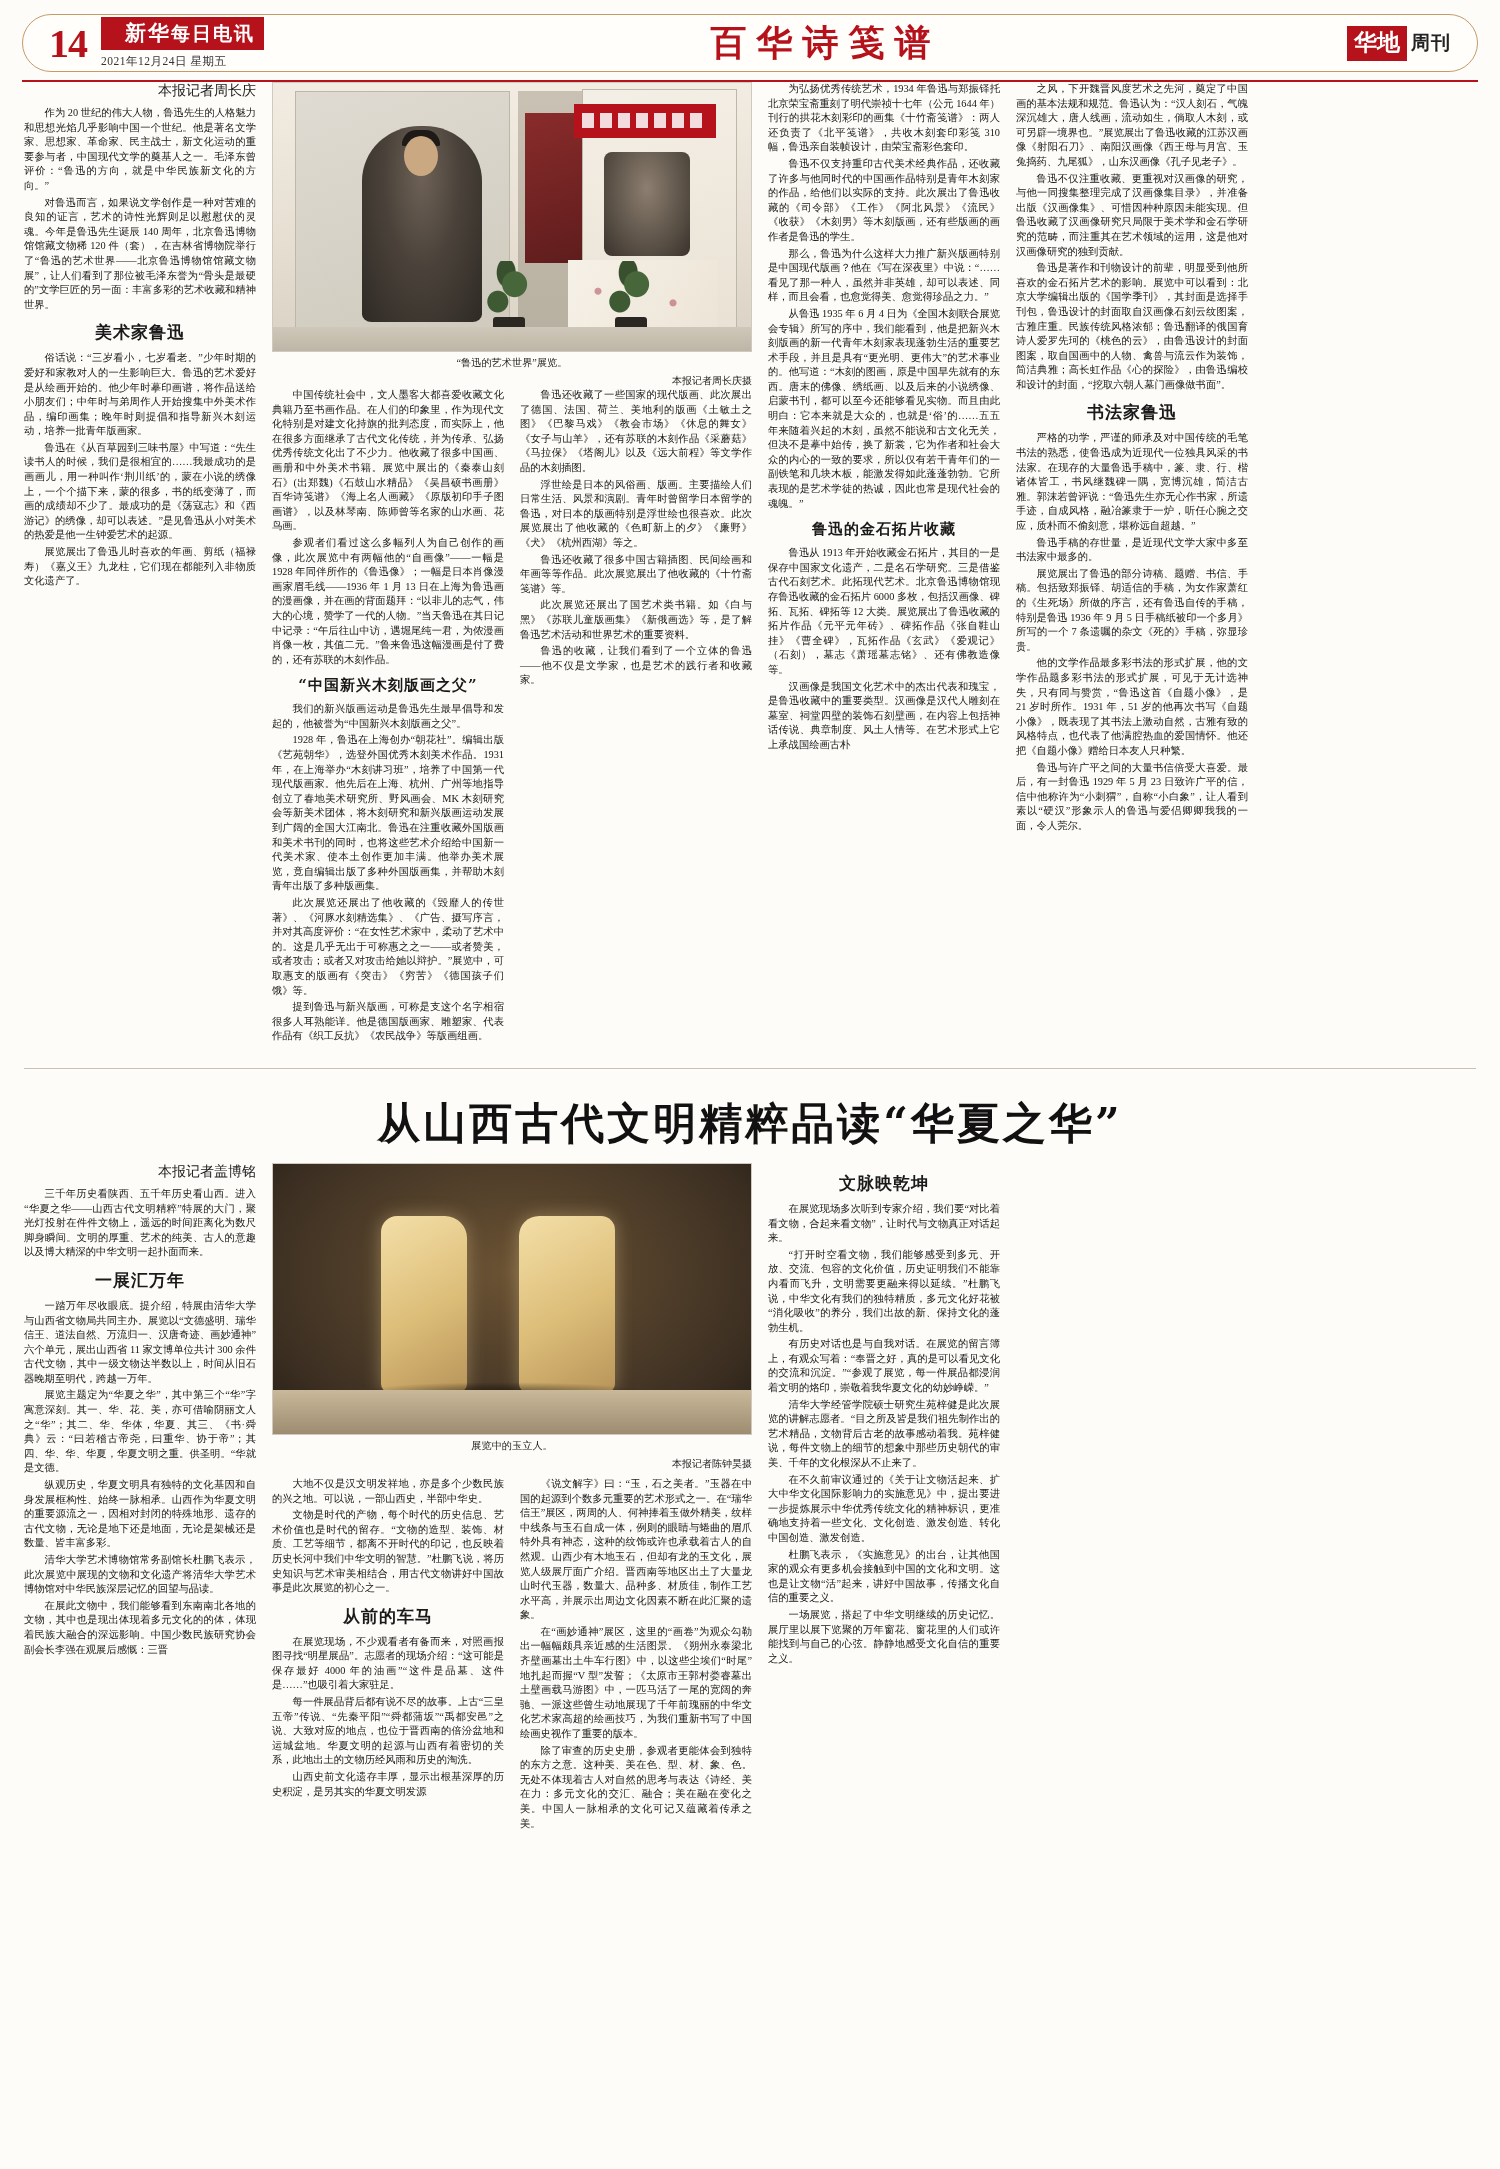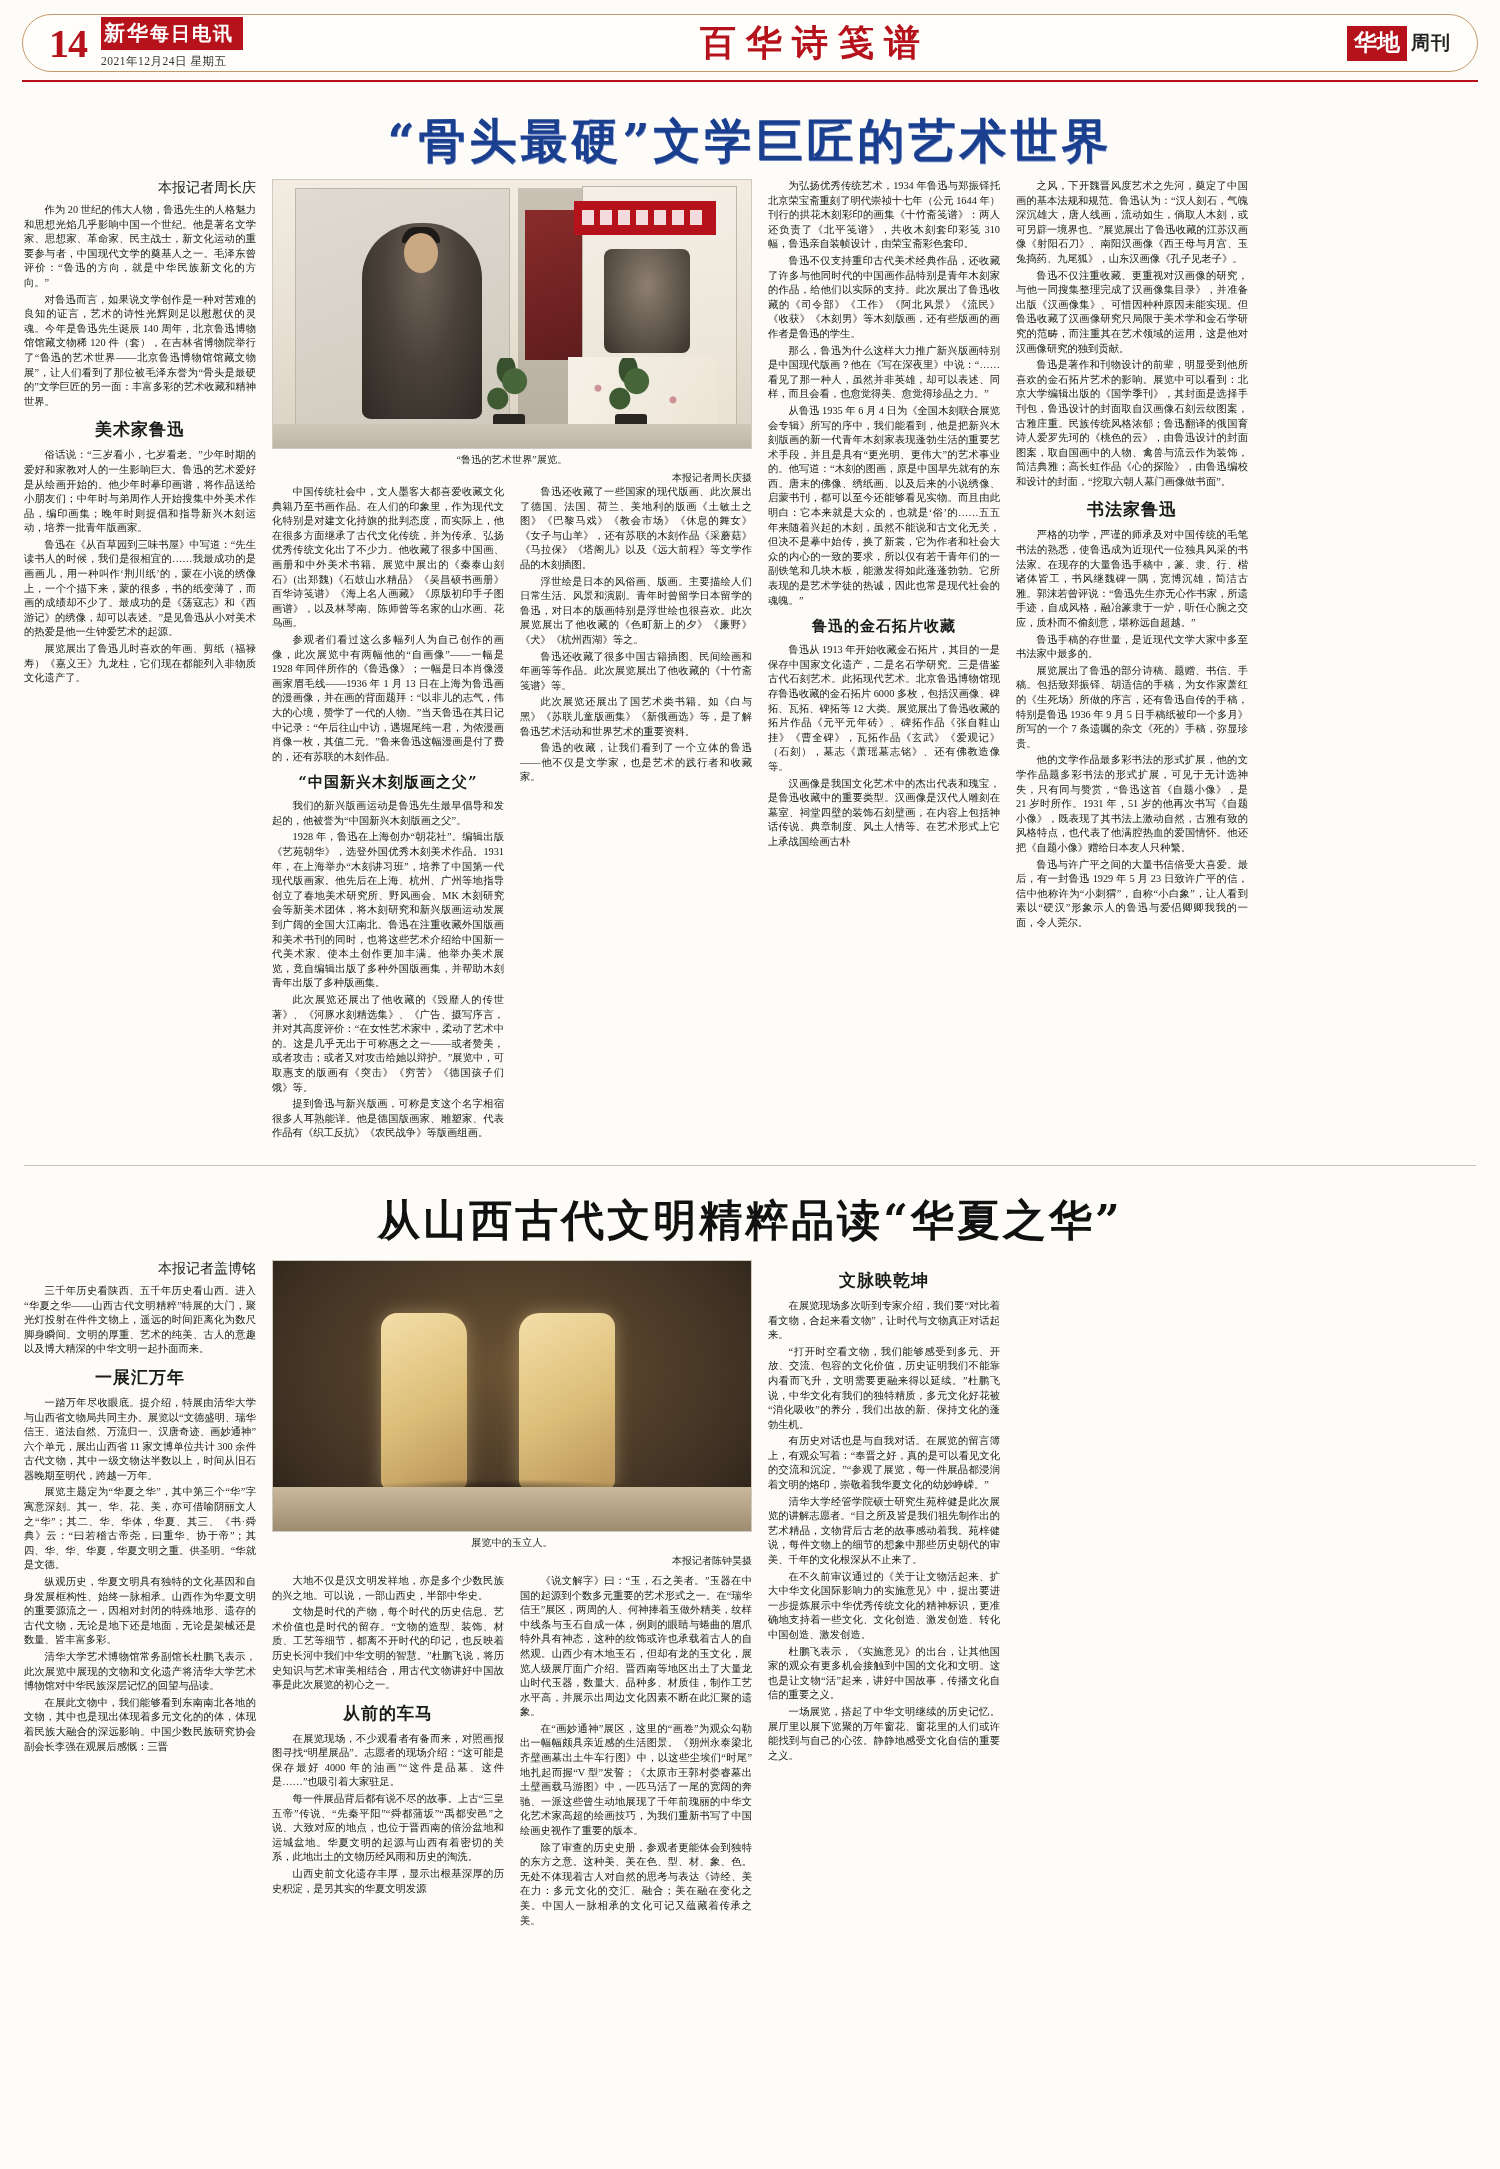--- a/index.html
+++ b/index.html
@@ -41,21 +41,21 @@
     display:flex;
     flex-direction:column;
     justify-content:center;
     padding-left:4px;
   }
   .mh-logo {
     background:#b5121b;
     color:#fff;
     font-size:21px;
     font-weight:bold;
-    padding:2px 9px 3px 3px;
+    padding:2px 9px 3px 24px;
     letter-spacing:2px;
     display:inline-block;
     font-family:"DejaVu Serif", serif;
   }
   .mh-logo .sub { font-size:19px; }
   .mh-date {
     font-size:11.5px;
     color:#333;
     margin-top:4px;
     letter-spacing:0.5px;
@@ -213,21 +213,20 @@
       <div class="mh-date">2021年12月24日 星期五</div>
     </div>
     <div class="mh-center">百华诗笺谱</div>
     <div class="mh-right">
       <div class="hz">华地</div>
       <div class="zk">周刊</div>
     </div>
   </div>
   <div class="rule"></div>
 
-  <div class="headline1">“骨头最硬”文学巨匠的艺术世界</div>
 
   <div class="cols">
 
     <div class="col">
       <div class="byline-top">本报记者周长庆</div>
       <p>作为 20 世纪的伟大人物，鲁迅先生的人格魅力和思想光焰几乎影响中国一个世纪。他是著名文学家、思想家、革命家、民主战士，新文化运动的重要参与者，中国现代文学的奠基人之一。毛泽东曾评价：“鲁迅的方向，就是中华民族新文化的方向。”</p>
       <p>对鲁迅而言，如果说文学创作是一种对苦难的良知的证言，艺术的诗性光辉则足以慰慰伏的灵魂。今年是鲁迅先生诞辰 140 周年，北京鲁迅博物馆馆藏文物稀 120 件（套），在吉林省博物院举行了“鲁迅的艺术世界——北京鲁迅博物馆馆藏文物展”，让人们看到了那位被毛泽东誉为“骨头是最硬的”文学巨匠的另一面：丰富多彩的艺术收藏和精神世界。</p>
       <div class="subhead">美术家鲁迅</div>
       <p>俗话说：“三岁看小，七岁看老。”少年时期的爱好和家教对人的一生影响巨大。鲁迅的艺术爱好是从绘画开始的。他少年时摹印画谱，将作品送给小朋友们；中年时与弟周作人开始搜集中外美术作品，编印画集；晚年时则提倡和指导新兴木刻运动，培养一批青年版画家。</p>
       <p>鲁迅在《从百草园到三味书屋》中写道：“先生读书人的时候，我们是很相宜的……我最成功的是画画儿，用一种叫作‘荆川纸’的，蒙在小说的绣像上，一个个描下来，蒙的很多，书的纸变薄了，而画的成绩却不少了。最成功的是《荡寇志》和《西游记》的绣像，却可以表述。”是见鲁迅从小对美术的热爱是他一生钟爱艺术的起源。</p>

